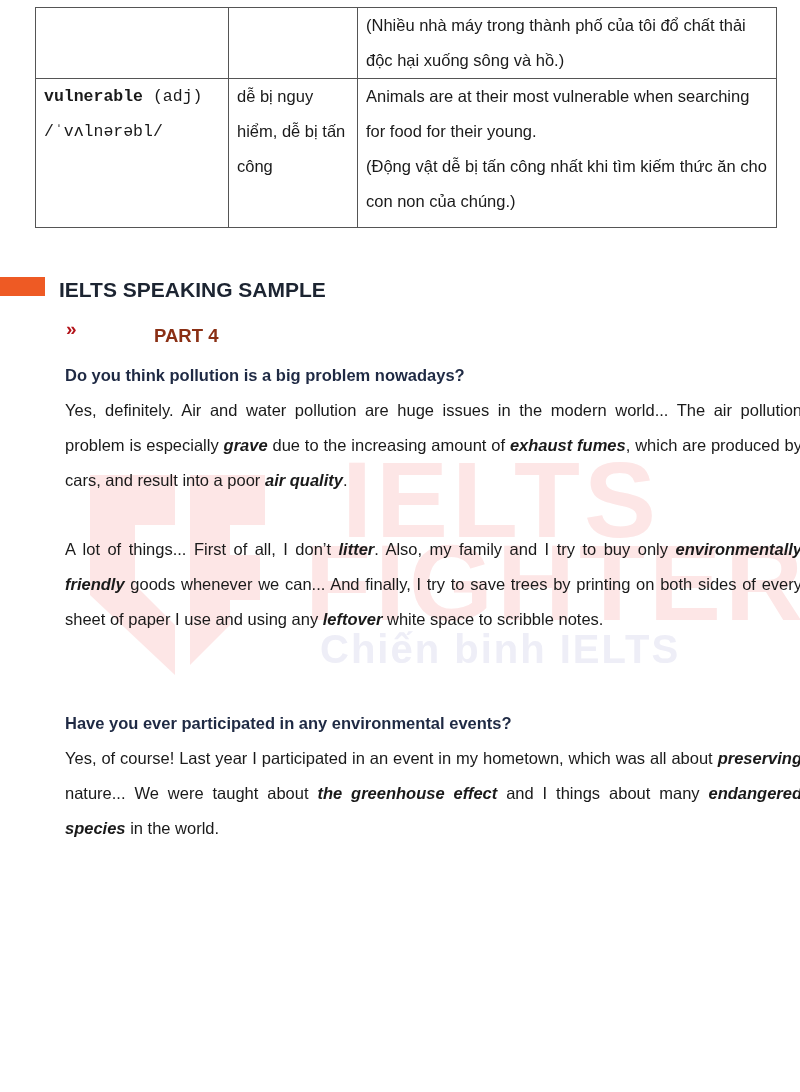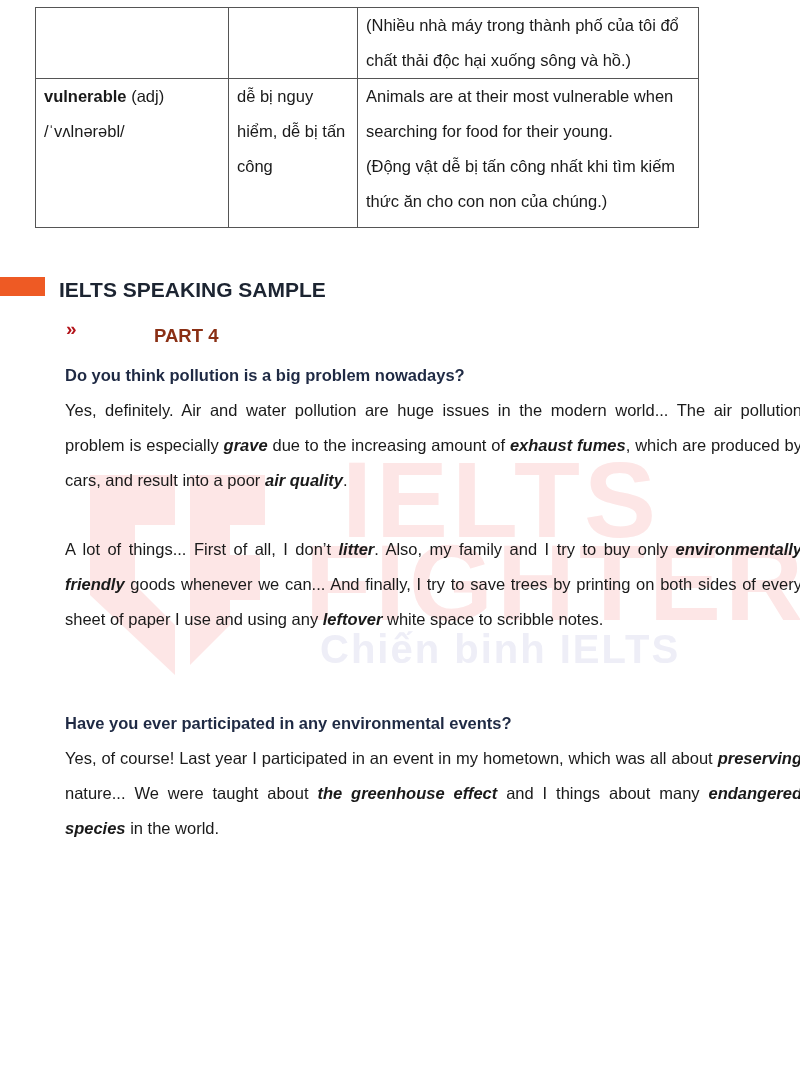--- a/index.html
+++ b/index.html
@@ -11,23 +11,23 @@
     .watermark { position: absolute; left: 80px; top: 445px; width: 680px; height: 240px; pointer-events: none; z-index: 0; }
     .wm-logo { position: absolute; left: 0; top: 20px; width: 190px; height: 210px; }
     .wm-word { position: absolute; font-weight: bold; color: #fde6e6; font-family: "Liberation Sans", sans-serif; letter-spacing: 4px; }
     .wm-ielts { left: 230px; top: -8px; font-size: 108px; margin-left: 32px; }
     .wm-fighter { left: 225px; top: 75px; font-size: 108px; }
     .wm-sub { left: 240px; top: 182px; font-size: 40px; color: #eeeef7; letter-spacing: 2px; }
 
     .content { position: relative; z-index: 1; }
 
     
-    table.vocab { position: absolute; left: 35px; top: 7px; width: 664px; border-collapse: collapse; font-size: 16.5px; }
+    table.vocab { position: absolute; left: 35px; top: 7px; width: 742px; border-collapse: collapse; font-size: 16.5px; }
     table.vocab td { border: 1.5px solid #555; vertical-align: top; padding: 0 8px; line-height: 35px; }
-    table.vocab td.c1 { width: 176px; }
+    table.vocab td.c1 { width: 176px; font-family: Liberation Mono, monospace; }
     table.vocab td.c2 { width: 112px; }
     .row1 td { height: 70px; padding-top: 0; }
     .row2 td { height: 148px; padding-top: 3px; }
 
     
     .section-bar { position: absolute; left: 0; top: 277px; width: 45px; height: 19px; background: #ee5a24; }
     .section-title { position: absolute; left: 59px; top: 278px; font-size: 21px; font-weight: bold; color: #1c2431; }
     .part-icon { position: absolute; left: 66px; top: 318px; font-size: 19px; font-weight: bold; color: #b3141b; }
     .part-title { position: absolute; left: 154px; top: 325px; font-size: 18.5px; font-weight: bold; color: #8a2f14; }
 

